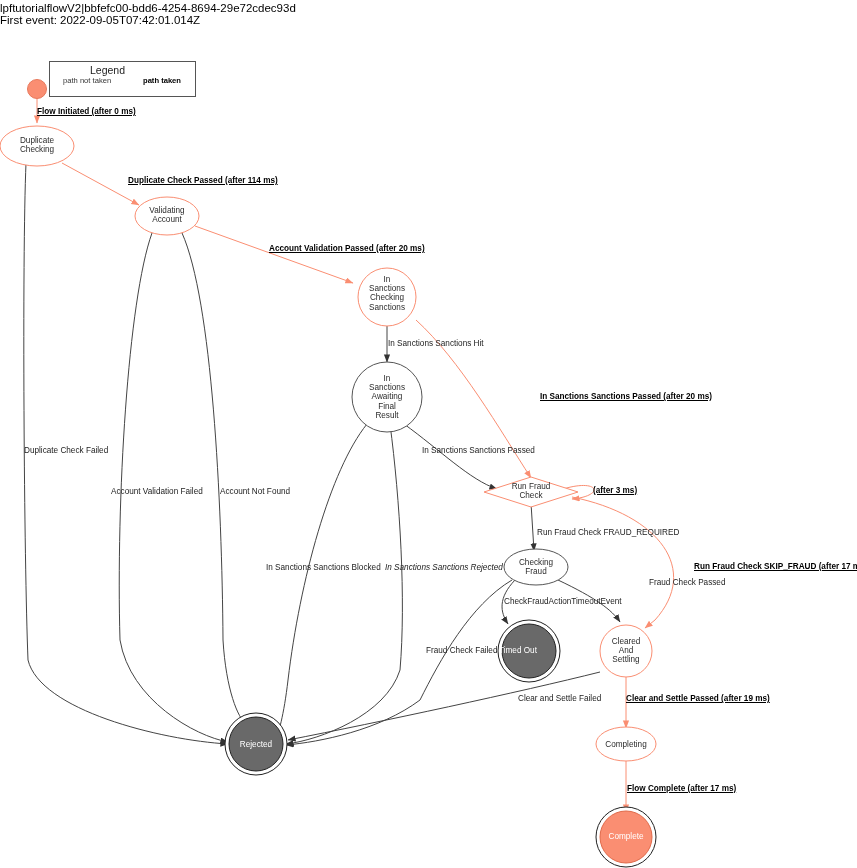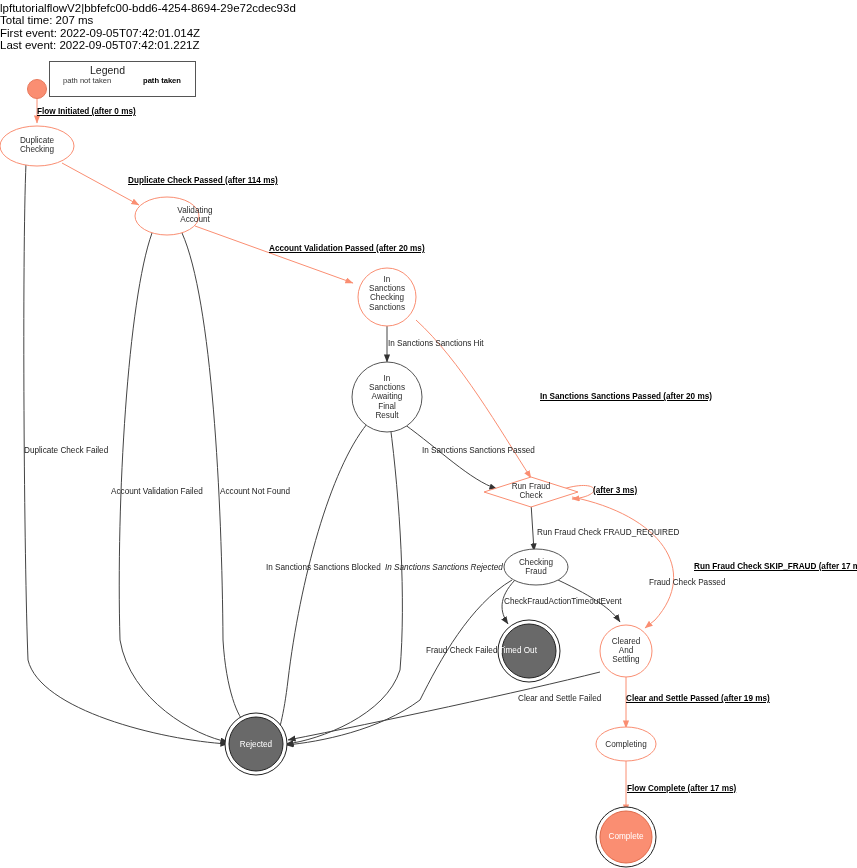--- a/index.html
+++ b/index.html
@@ -48,23 +48,21 @@
   .legend-nt{position:absolute;left:63px;top:76px;font-size:7.6px;color:#333;}
   .legend-t{position:absolute;left:143px;top:76px;font-size:7.6px;font-weight:bold;color:#000;}
 </style>
 </head>
 <body>
 
 <div id="canvas">
 
   <div class="header">
     <div>lpftutorialflowV2|bbfefc00-bdd6-4254-8694-29e72cdec93d</div>
-    <div>Total time: 207 ms</div>
     <div>First event: 2022-09-05T07:42:01.014Z</div>
-    <div>Last event: 2022-09-05T07:42:01.221Z</div>
   </div>
 
   <svg id="graph" viewBox="0 0 857 868" xmlns="http://www.w3.org/2000/svg">
     <defs>
       <marker id="arrT" markerWidth="9" markerHeight="9" refX="7.6" refY="3.1" orient="auto" markerUnits="userSpaceOnUse">
         <path d="M0,0 L8,3.1 L0,6.2 z" fill="#FA8E72"></path>
       </marker>
       <marker id="arrN" markerWidth="9" markerHeight="9" refX="7.6" refY="3.1" orient="auto" markerUnits="userSpaceOnUse">
         <path d="M0,0 L8,3.1 L0,6.2 z" fill="#333333"></path>
       </marker>
@@ -146,21 +144,21 @@
 
   <div class="legend-box"></div>
   <div class="legend-title">Legend</div>
   <div class="legend-nt">path not taken</div>
   <div class="legend-t">path taken</div>
 
   <div class="nodelabel" style="left:7px;top:136px;width:60px;">
       <div>Duplicate</div>
       <div>Checking</div>
     </div>
-  <div class="nodelabel" style="left:137px;top:206px;width:60px;padding-left:28px;">
+  <div class="nodelabel" style="left:137px;top:206px;width:60px;">
       <div>Validating</div>
       <div>Account</div>
     </div>
   <div class="nodelabel" style="left:357px;top:275px;width:60px;">
       <div>In</div>
       <div>Sanctions</div>
       <div>Checking</div>
       <div>Sanctions</div>
     </div>
   <div class="nodelabel" style="left:357px;top:374px;width:60px;">

